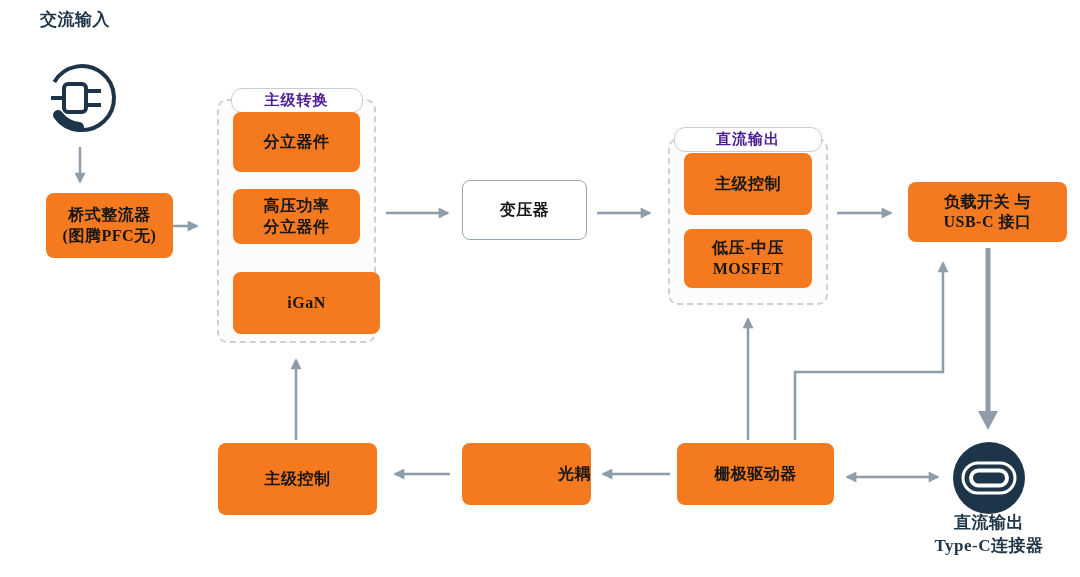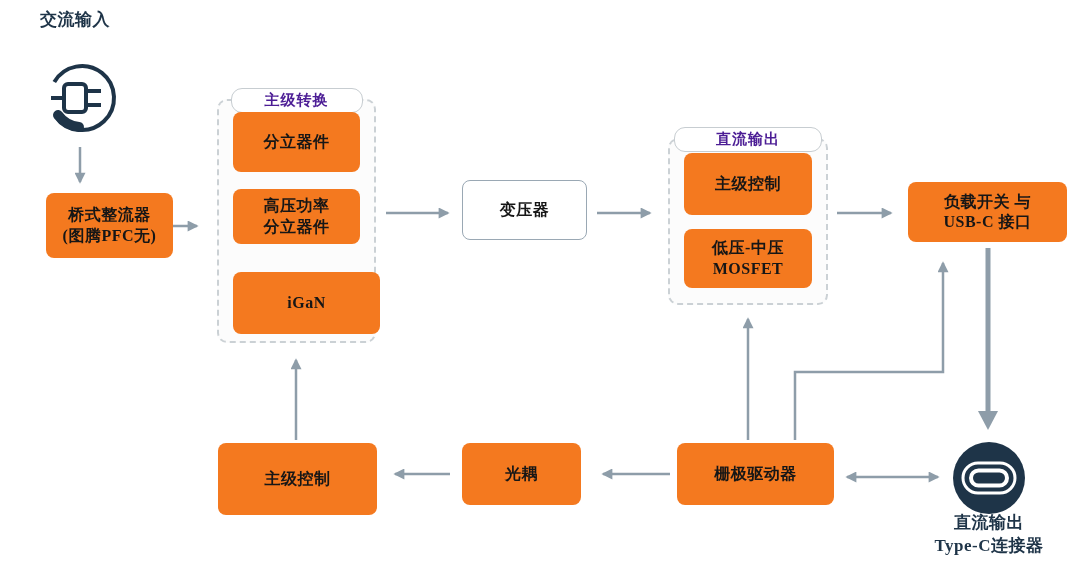--- a/index.html
+++ b/index.html
@@ -45,21 +45,21 @@
   #primary-group{left:217px;top:99px;width:159px;height:244px;}
   #gate-driver{left:233px;top:112px;width:127px;height:60px;}
   #hv-power{left:233px;top:189px;width:127px;height:55px;}
   #igan{left:233px;top:272px;width:147px;height:62px;}
   #transformer{left:462px;top:180px;width:125px;height:60px;}
   #secondary-group{left:668px;top:138px;width:160px;height:167px;}
   #sync-rectifier{left:684px;top:153px;width:128px;height:62px;}
   #lv-mosfet{left:684px;top:229px;width:128px;height:59px;}
   #load-switch{left:908px;top:182px;width:159px;height:60px;}
   #primary-control{left:218px;top:443px;width:159px;height:72px;}
-  #optocoupler{left:462px;top:443px;width:119px;height:62px;}
+  #optocoupler{left:462px;top:443px;width:129px;height:62px;justify-content:flex-end;}
   #secondary-control{left:677px;top:443px;width:157px;height:62px;}
 </style>
 </head>
 <body>
 
 <div id="canvas">
 
   <svg id="arrow-layer" viewBox="0 0 1080 577" xmlns="http://www.w3.org/2000/svg">
     <defs>
       <marker id="arw" viewBox="0 0 10 10" refX="8.5" refY="5" markerWidth="13" markerHeight="11" markerUnits="userSpaceOnUse" orient="auto-start-reverse">

